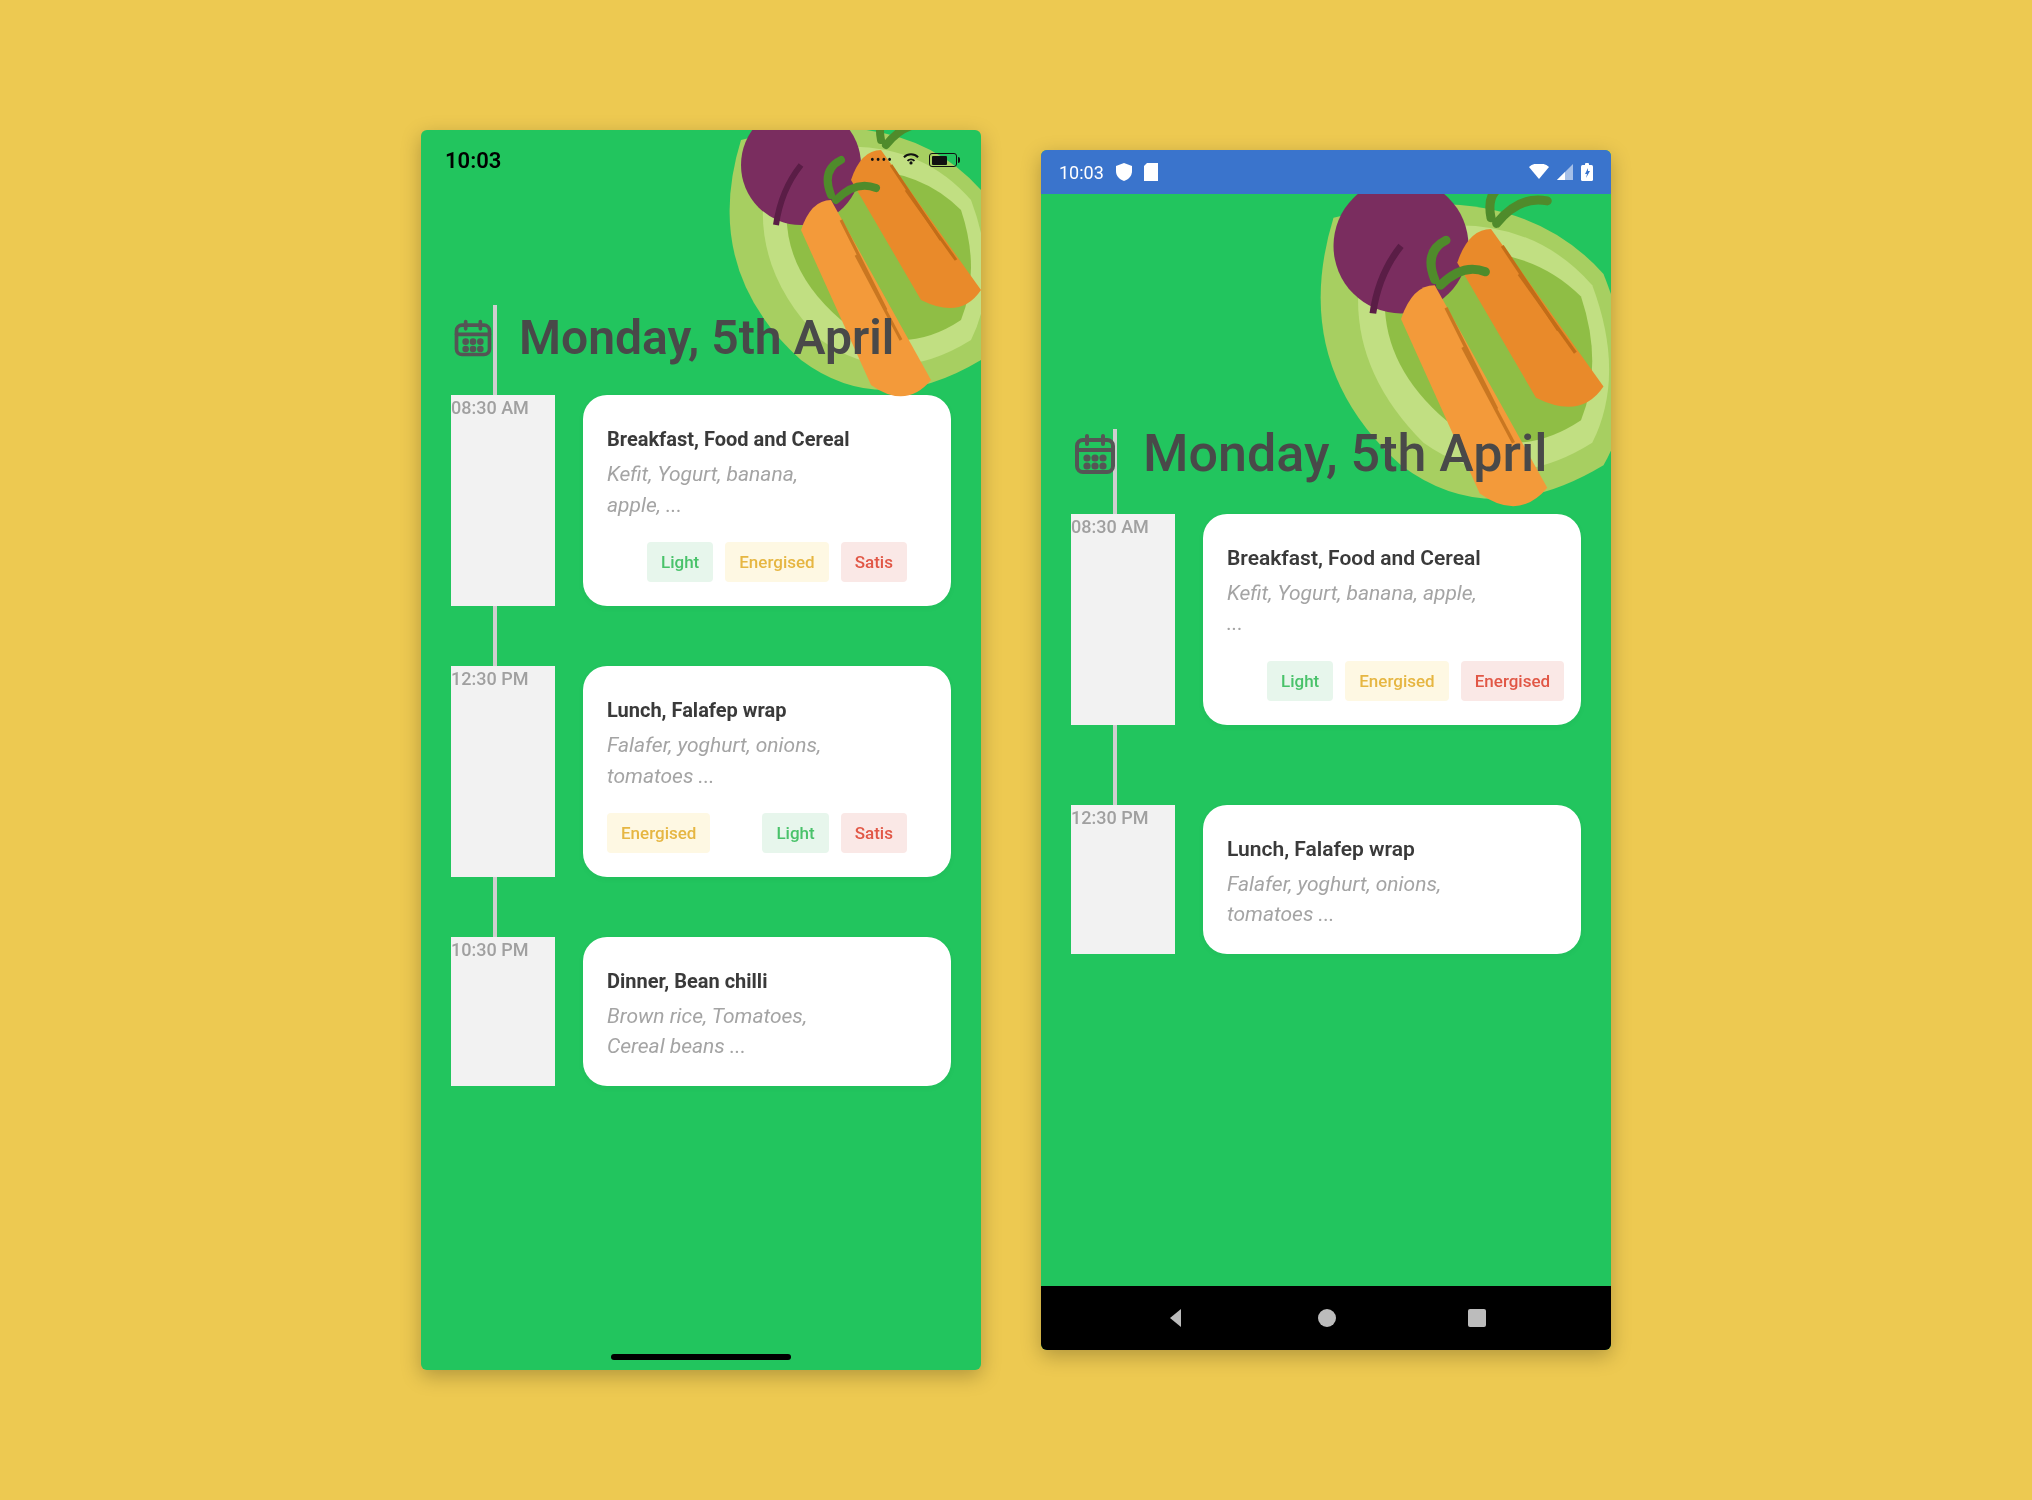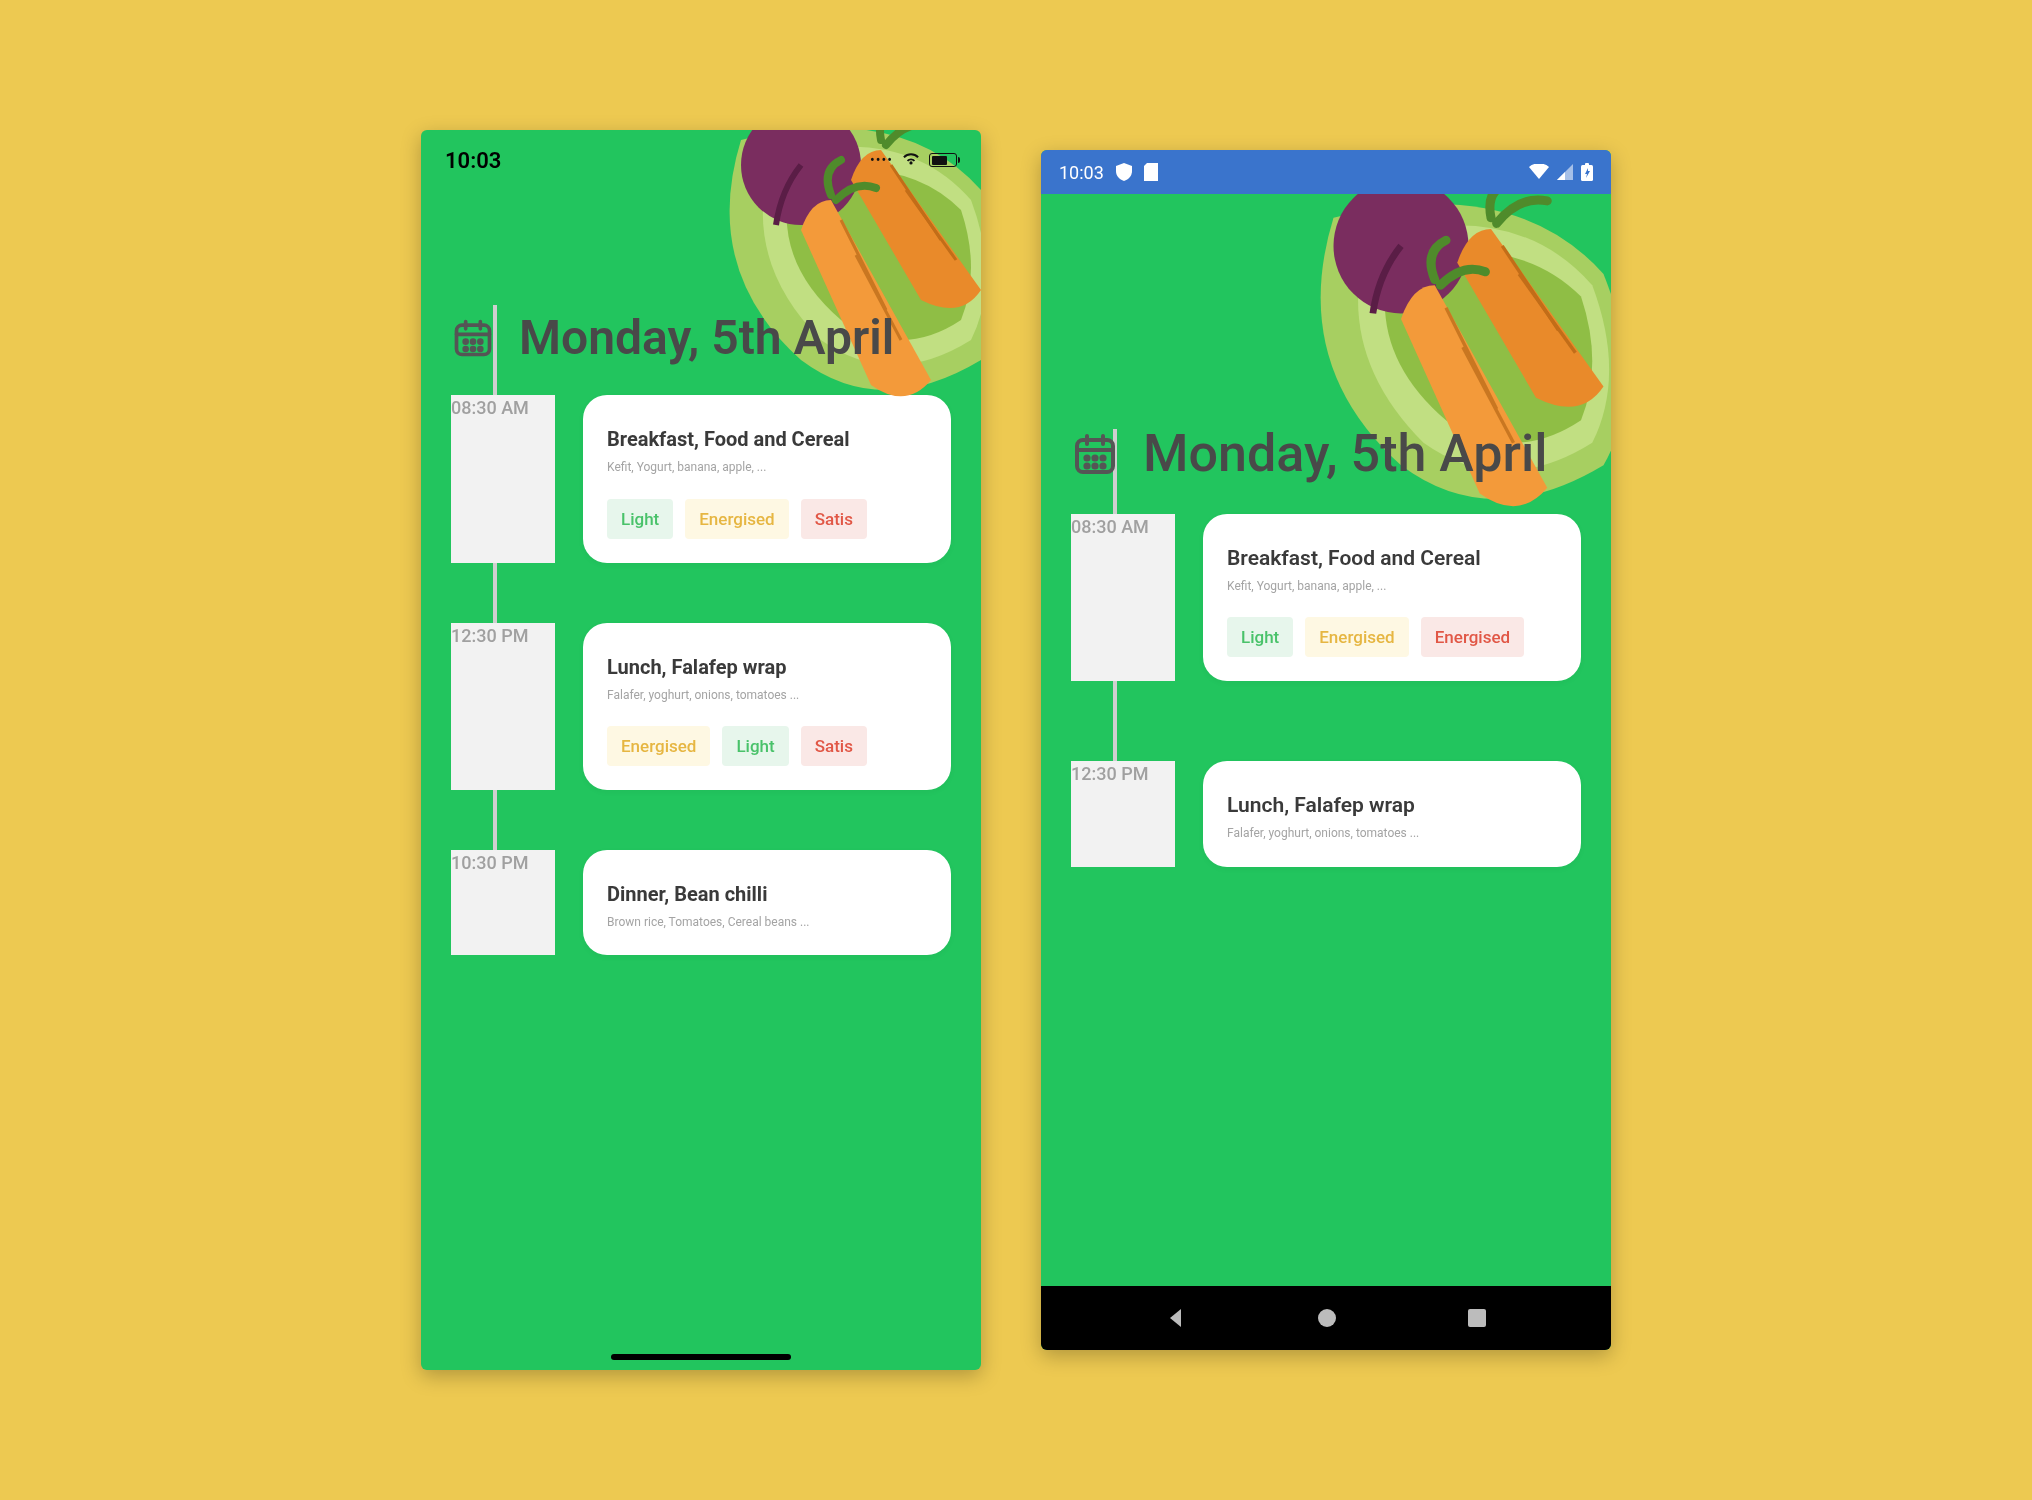--- a/index.html
+++ b/index.html
@@ -134,32 +134,32 @@
   .card {
     flex: 1;
     background: #fff;
     border-radius: 24px;
     padding: 32px 24px 24px 24px;
     box-shadow: 0 2px 6px rgba(0,0,0,0.04);
     overflow: hidden;
   }
   .card .meal-title { font-size: 20px; font-weight: 700; color: #3a3a3a; margin-bottom: 8px; }
   .android .card .meal-title { font-weight: 600; font-size: 21px; }
-  .card .meal-desc { font-size: 12px; color: #a4a4a4; line-height: 1.45; margin-bottom: 22px; max-width: 230px; }
+  .card .meal-desc { font-size: 21px; color: #a4a4a4; line-height: 1.45; margin-bottom: 22px; max-width: 230px; font-style: italic; }
   .android .card .meal-desc { max-width: 260px; }
 
   .tags { display: flex; gap: 12px; white-space: nowrap; }
   .tag {
     display: inline-block;
     padding: 10px 14px;
     font-size: 17px;
     font-weight: 500;
     border-radius: 4px;
   }
-  .tag.light     { background: #e7f6ec; color: #49c26a; }
+  .tag.light     { background: #e7f6ec; color: #49c26a; margin-left: 40px; }
   .tag.energised { background: #fef8e3; color: #e6b642; }
   .tag.satisfied { background: #fae8e6; color: #e15746; }
 
   
   .ios .card { padding-right: 0; }
   .ios .tags { overflow: hidden; }
 
   
   .card .meal-desc.nobm { margin-bottom: 0; }
 

